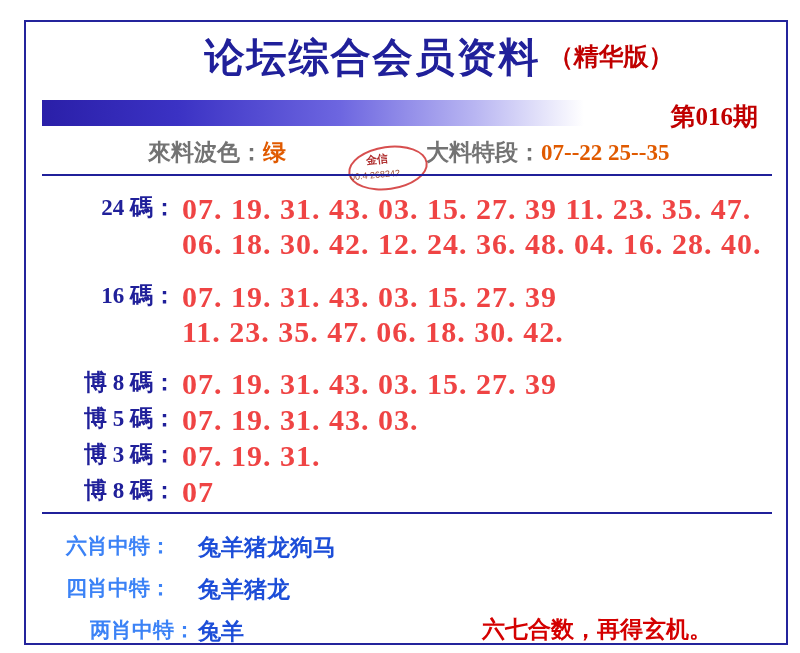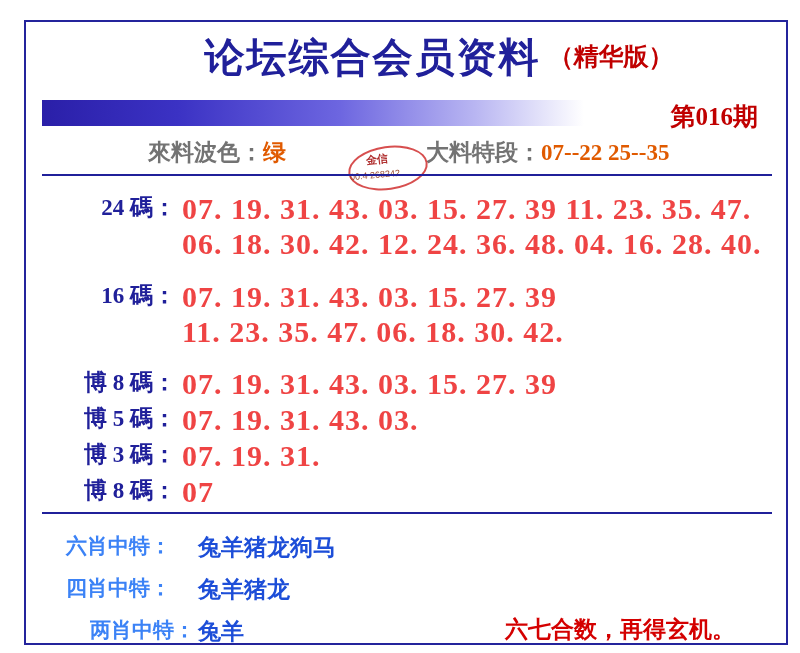--- a/index.html
+++ b/index.html
@@ -126,21 +126,21 @@
     position:absolute;left:540px;top:508px;
     font-size:21px;font-weight:bold;color:#20209a;
     font-family:"Liberation Serif","DejaVu Serif",serif;
   }
   .poem-l1{
     position:absolute;left:470px;top:558px;
     font-size:23px;font-weight:bold;color:#d40000;
     font-family:"Liberation Serif","DejaVu Serif",serif;
   }
   .poem-l2{
-    position:absolute;left:479px;top:592px;
+    position:absolute;left:456px;top:592px;
     font-size:23px;font-weight:bold;color:#d40000;
     font-family:Liberation Sans, sans-serif;
   }
 </style>
 </head>
 <body>
 
 <div class="page">
   <div class="frame">
 

